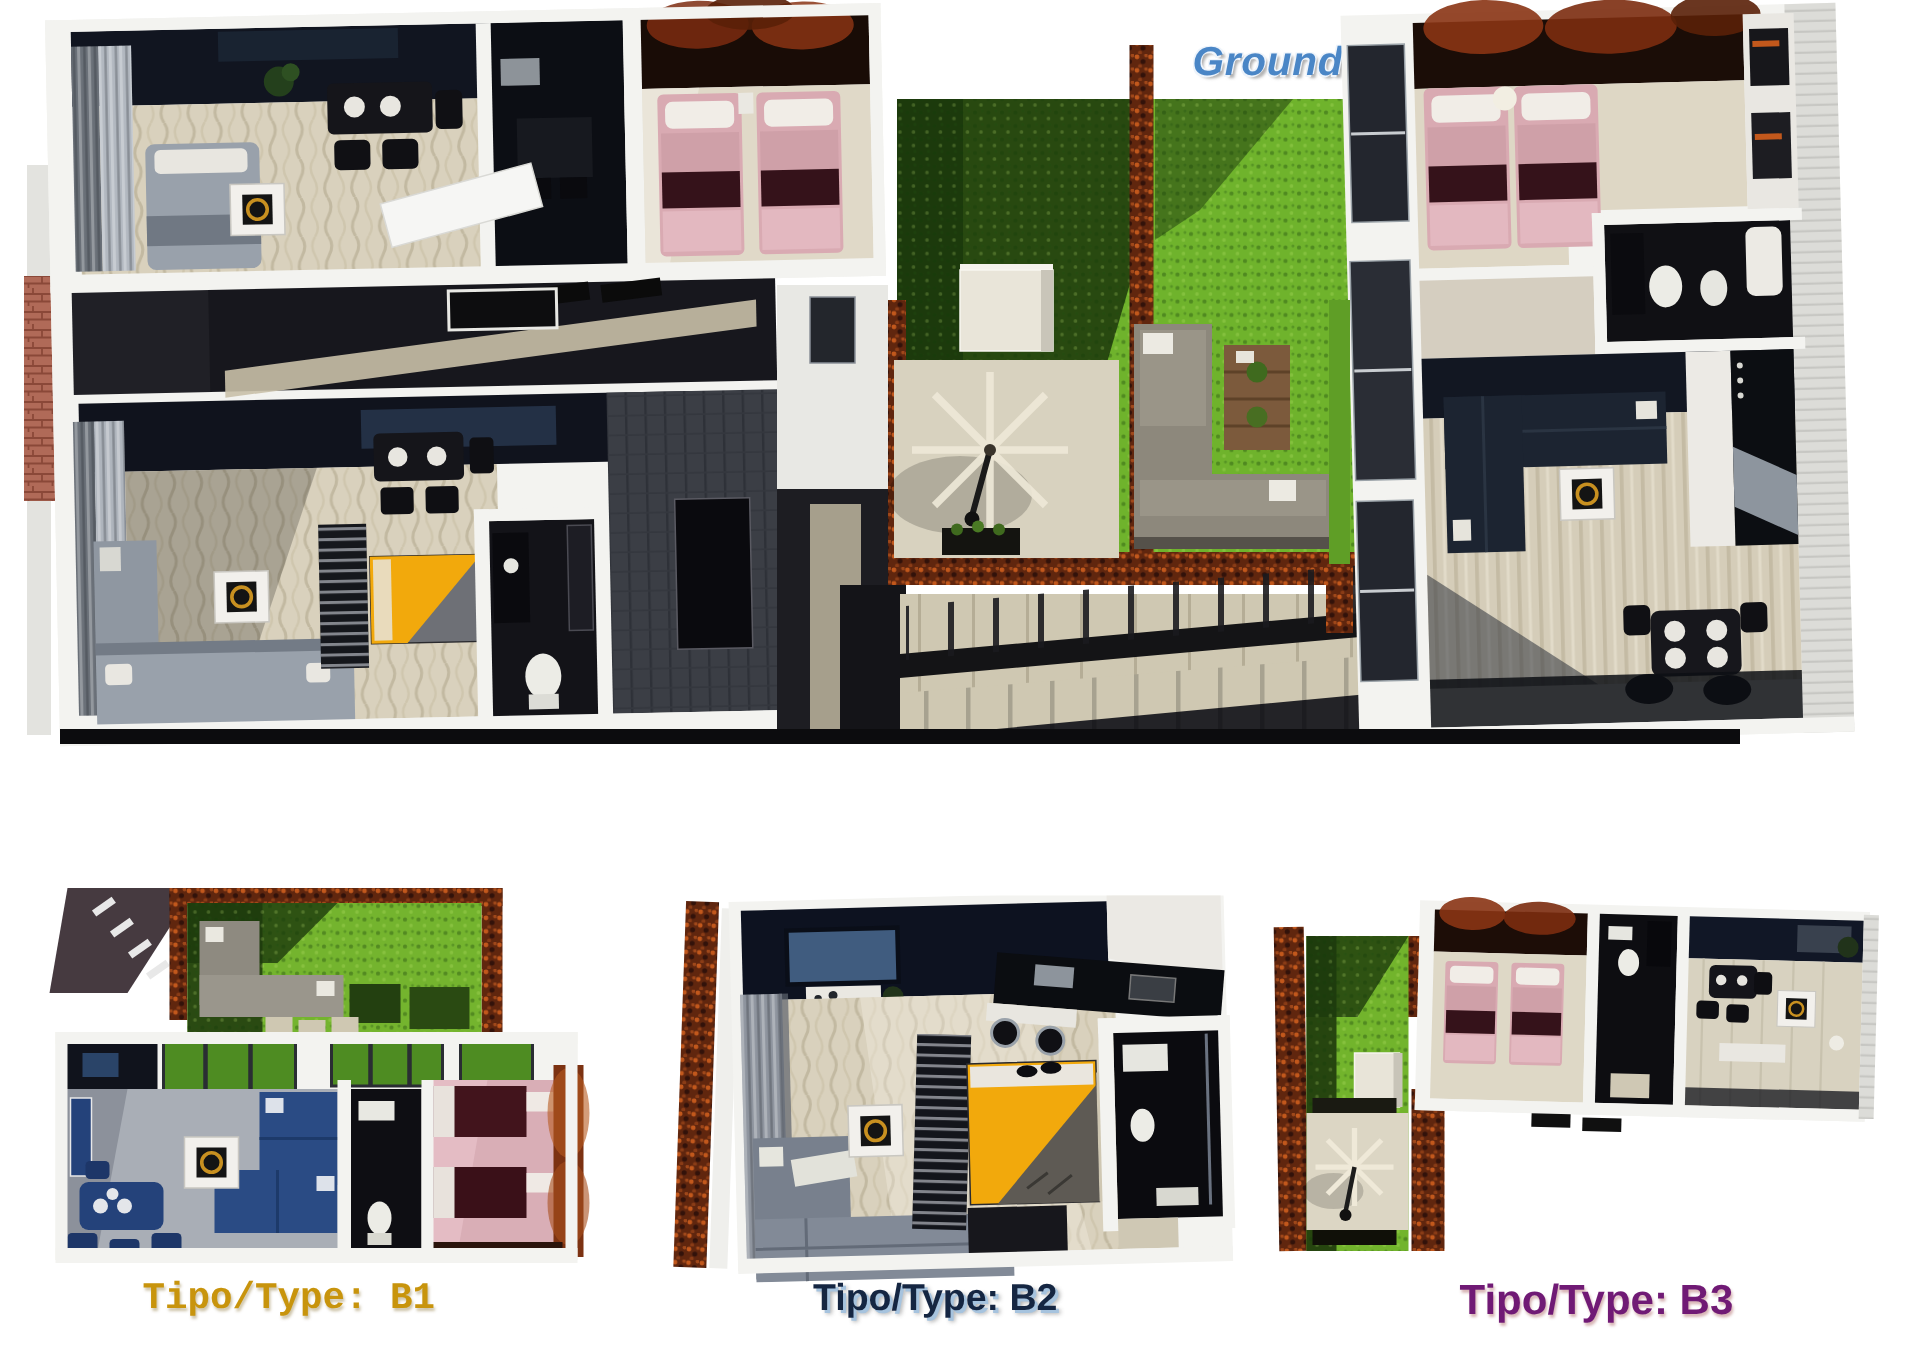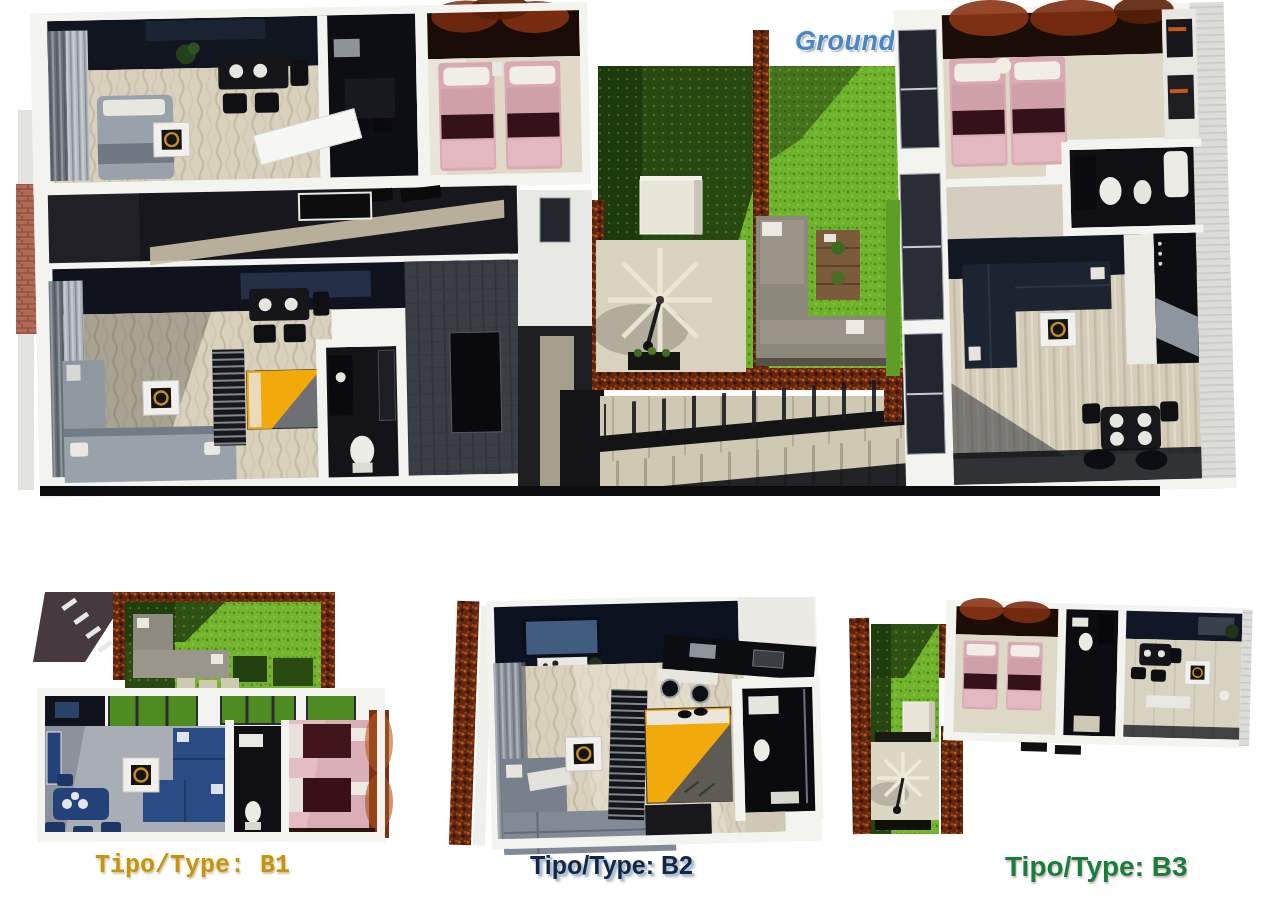--- a/index.html
+++ b/index.html
@@ -628,15 +628,15 @@
         <rect x="280" y="126" width="116" height="12" fill="#10121a" opacity=".75"></rect>
       </g>
       <rect x="100" y="138" width="300" height="8" fill="#f3f3f0"></rect>
       <rect x="396" y="8" width="10" height="136" fill="url(#patWallTex)"></rect>
       <rect x="178" y="146" width="26" height="9" fill="#101010"></rect>
       <rect x="212" y="148" width="26" height="9" fill="#101010"></rect>
     </g>
   </svg>
 
   <div class="unit-label label-b1" style="color: rgb(200, 148, 12); font-family: Liberation Mono, monospace;">Tipo/Type: B1</div>
-  <div class="unit-label label-b2" style="color: rgb(21, 38, 66);">Tipo/Type: B2</div>
-  <div class="unit-label label-b3" style="color: #15803d; margin-left: 32px;">Tipo/Type: B3</div>
+  <div class="unit-label label-b2" style="color: rgb(21, 38, 66); margin-left: 12px;">Tipo/Type: B2</div>
+  <div class="unit-label label-b3" style="color: #701a75;">Tipo/Type: B3</div>
 </div>
 
 </body></html>

